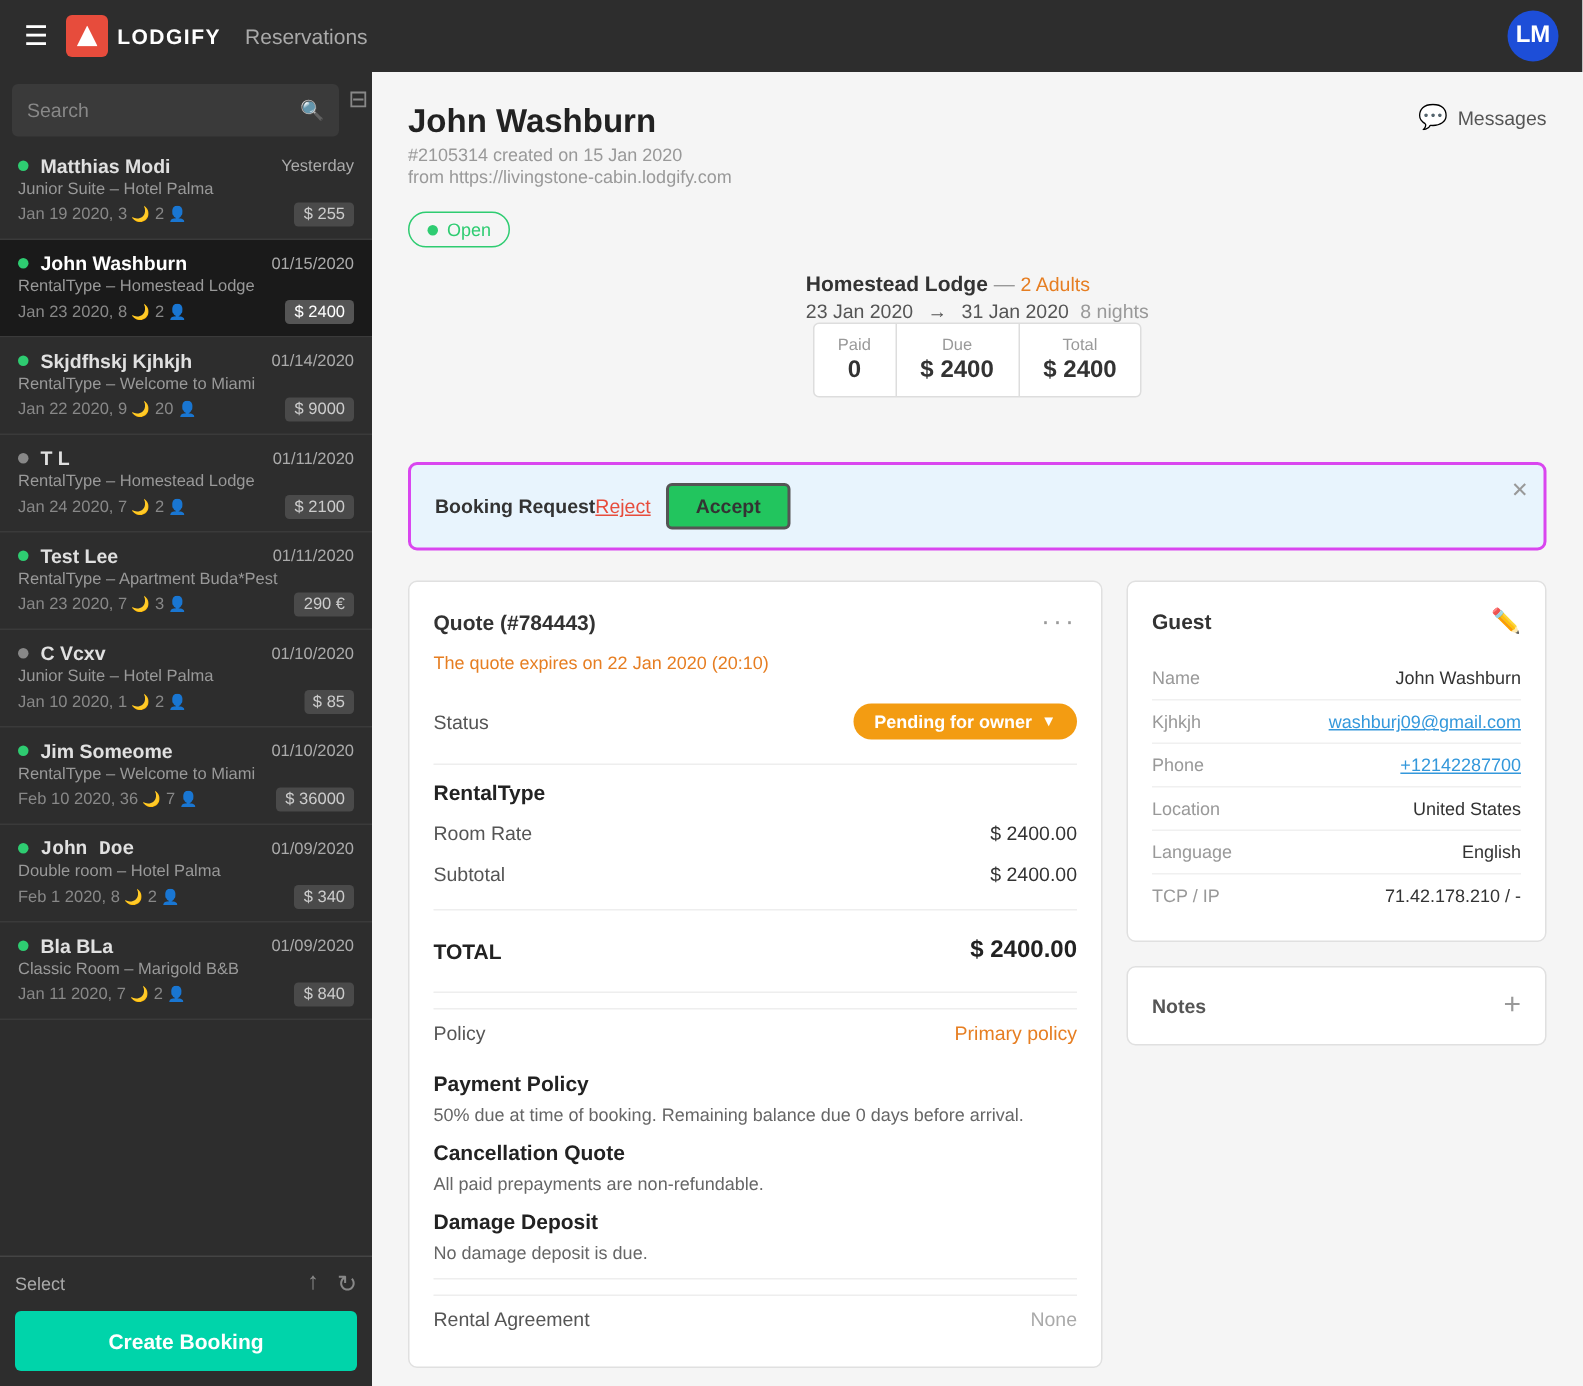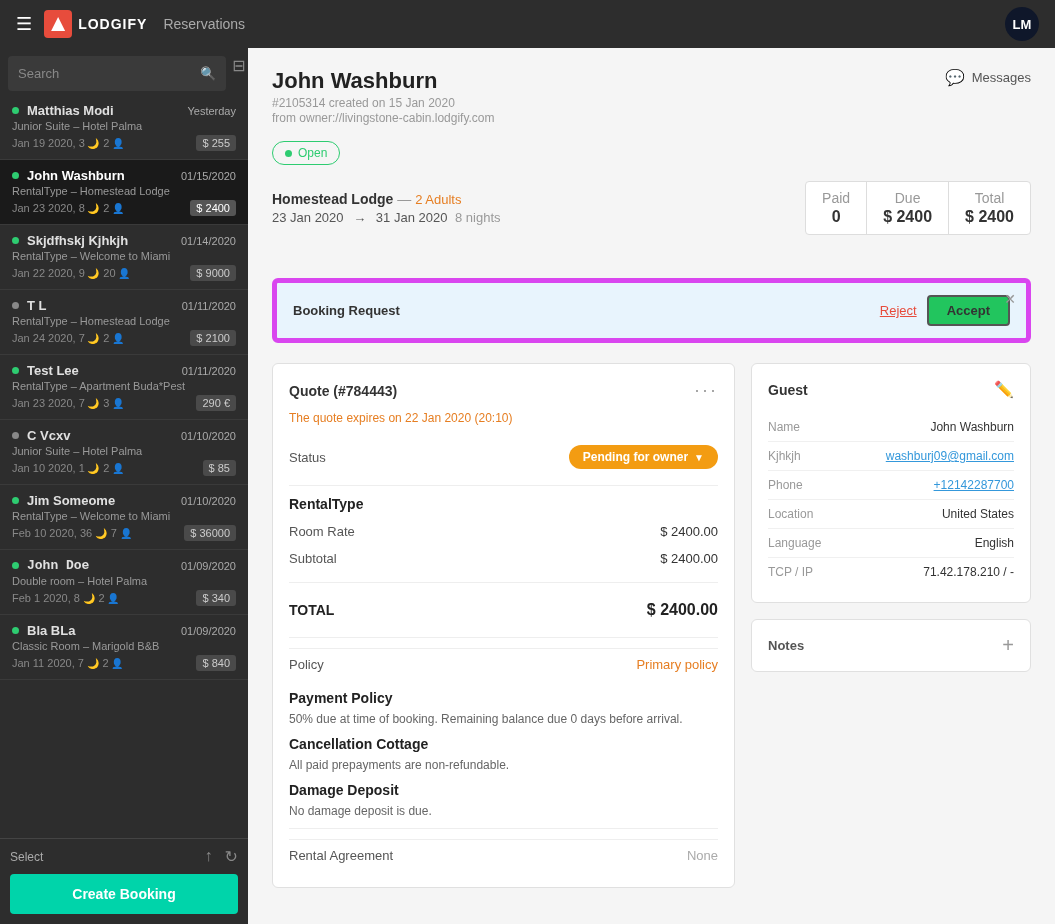--- a/index.html
+++ b/index.html
@@ -15,23 +15,23 @@
       gap: 12px;
       flex-shrink: 0;
     }
     .nav-logo { display: flex; align-items: center; gap: 6px; }
     .logo-icon { width: 28px; height: 28px; background: #e74c3c; border-radius: 4px; display: flex; align-items: center; justify-content: center; }
     .logo-icon::before { content: ''; display: block; width: 14px; height: 14px; background: #fff; clip-path: polygon(50% 0%, 0% 100%, 100% 100%); }
     .nav-brand { color: #fff; font-size: 14px; font-weight: 600; letter-spacing: 1px; text-transform: uppercase; }
     .nav-title { color: #aaa; font-size: 14px; margin-left: 4px; }
     .nav-spacer { flex: 1; }
     .nav-avatar {
-      width: 34px; height: 34px; border-radius: 50%; background: #0f172a;
+      width: 34px; height: 34px; border-radius: 50%; background: #1d4ed8;
       display: flex; align-items: center; justify-content: center;
-      color: #fff; font-size: 13px; font-weight: 600;
+      color: #fff; font-size: 16px; font-weight: 600;
     }
 
     
     .main-layout {
       display: flex;
       flex: 1;
       overflow: hidden;
     }
 
     
@@ -174,45 +174,46 @@
       margin-bottom: 16px;
     }
     .status-open-dot { width: 7px; height: 7px; border-radius: 50%; background: #2ecc71; }
 
     
     .property-summary {
       display: flex;
       justify-content: space-between;
       align-items: center;
       margin-bottom: 16px;
+      flex-direction: column;
     }
     .property-name { font-size: 14px; color: #444; }
     .property-name strong { color: #333; }
     .property-dates { font-size: 13px; color: #555; margin-top: 3px; }
     .property-stats {
       display: flex; gap: 0;
       border: 1px solid #ddd; border-radius: 4px; overflow: hidden;
       background: #fff;
     }
     .stat-box {
       padding: 8px 16px; text-align: center;
       border-right: 1px solid #ddd;
     }
     .stat-box:last-child { border-right: none; }
-    .stat-label { font-size: 14px; color: #999; }
+    .stat-label { font-size: 11px; color: #999; }
     .stat-value { font-size: 16px; font-weight: 600; color: #333; margin-top: 2px; }
 
     
     .booking-request-banner {
       background: #e8f4fd;
-      border: 5px solid #d946ef;
+      border: 2px solid #d946ef;
       border-radius: 6px;
       padding: 12px 16px;
       display: flex;
-      justify-content: space-between;
+      justify-content: flex-start;
       align-items: center;
       margin-bottom: 20px;
       position: relative;
       margin-top: 43px;
     }
     .banner-close {
       position: absolute; top: 8px; right: 10px;
       color: #999; cursor: pointer; font-size: 14px;
     }
     .banner-title { font-size: 13px; font-weight: 600; color: #333; }
@@ -524,21 +525,21 @@
     </div>
   </aside>
 
   <main class="content-area">
 
     
     <div class="booking-header">
       <div>
         <div class="booking-title">John Washburn</div>
         <div class="booking-meta">#2105314 created on 15 Jan 2020</div>
-        <div class="booking-meta-link">from owner://livingstone-cabin.lodgify.com</div>
+        <div class="booking-meta-link">from https://livingstone-cabin.lodgify.com</div>
       </div>
       <button class="messages-btn">
         <span style="font-size:16px;">💬</span>
         <span>Messages</span>
       </button>
     </div>
 
     
     <div class="status-open">
       <span class="status-open-dot"></span>
@@ -630,21 +631,21 @@
           <hr class="divider">
 
           <div class="policy-row">
             <span class="policy-label">Policy</span>
             <span class="policy-value">Primary policy</span>
           </div>
 
           <div class="section-title">Payment Policy</div>
           <div class="section-text">50% due at time of booking. Remaining balance due 0 days before arrival.</div>
 
-          <div class="section-title">Cancellation Cottage</div>
+          <div class="section-title">Cancellation Quote</div>
           <div class="section-text">All paid prepayments are non-refundable.</div>
 
           <div class="section-title">Damage Deposit</div>
           <div class="section-text">No damage deposit is due.</div>
 
           <hr class="divider">
 
           <div class="policy-row">
             <span class="policy-label">Rental Agreement</span>
             <span class="policy-value-none">None</span>

